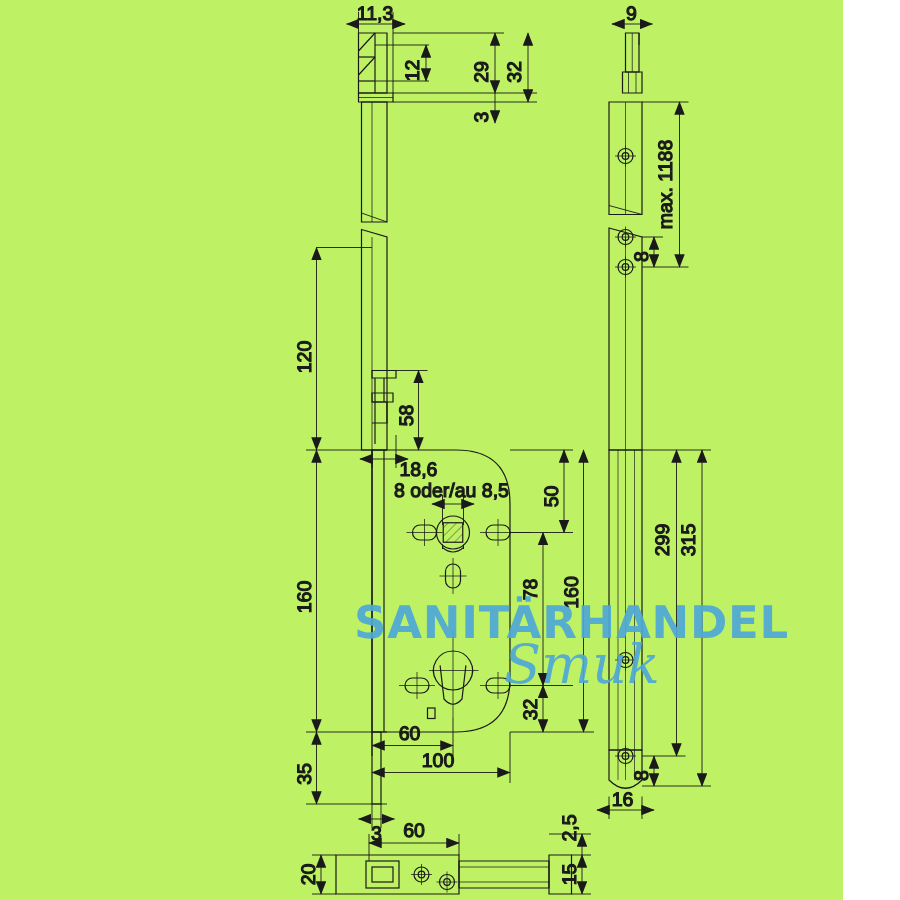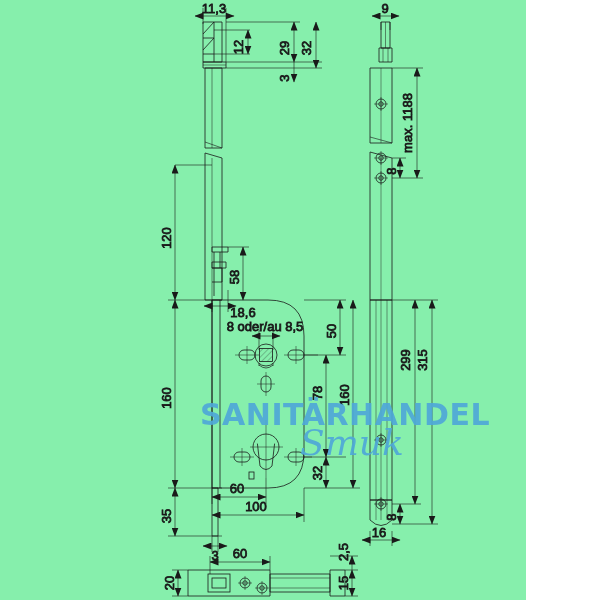--- a/index.html
+++ b/index.html
@@ -1,18 +1,18 @@
 <!DOCTYPE html>
 <html><head>
 <meta charset="utf-8">
 <style>
   html,body{margin:0;padding:0;background:#ffffff;}
   body{width:600px;height:600px;overflow:hidden;
        font-family:"Liberation Sans", sans-serif;}
-  #stage{position:relative;width:526px;height:600px;background:#86efac;}
+  #stage{position:relative;width:526px;height:600px;background:#bef264;padding-left:36px;}
   svg{display:block;}
   .dimtxt{font-family:"Liberation Sans", sans-serif;font-size:13px;fill:#1a1a1a;}
 </style>
 </head>
 <body>
 
 <div id="stage">
 <svg width="600" height="600" viewBox="0 0 600 600">
 
   <defs>

